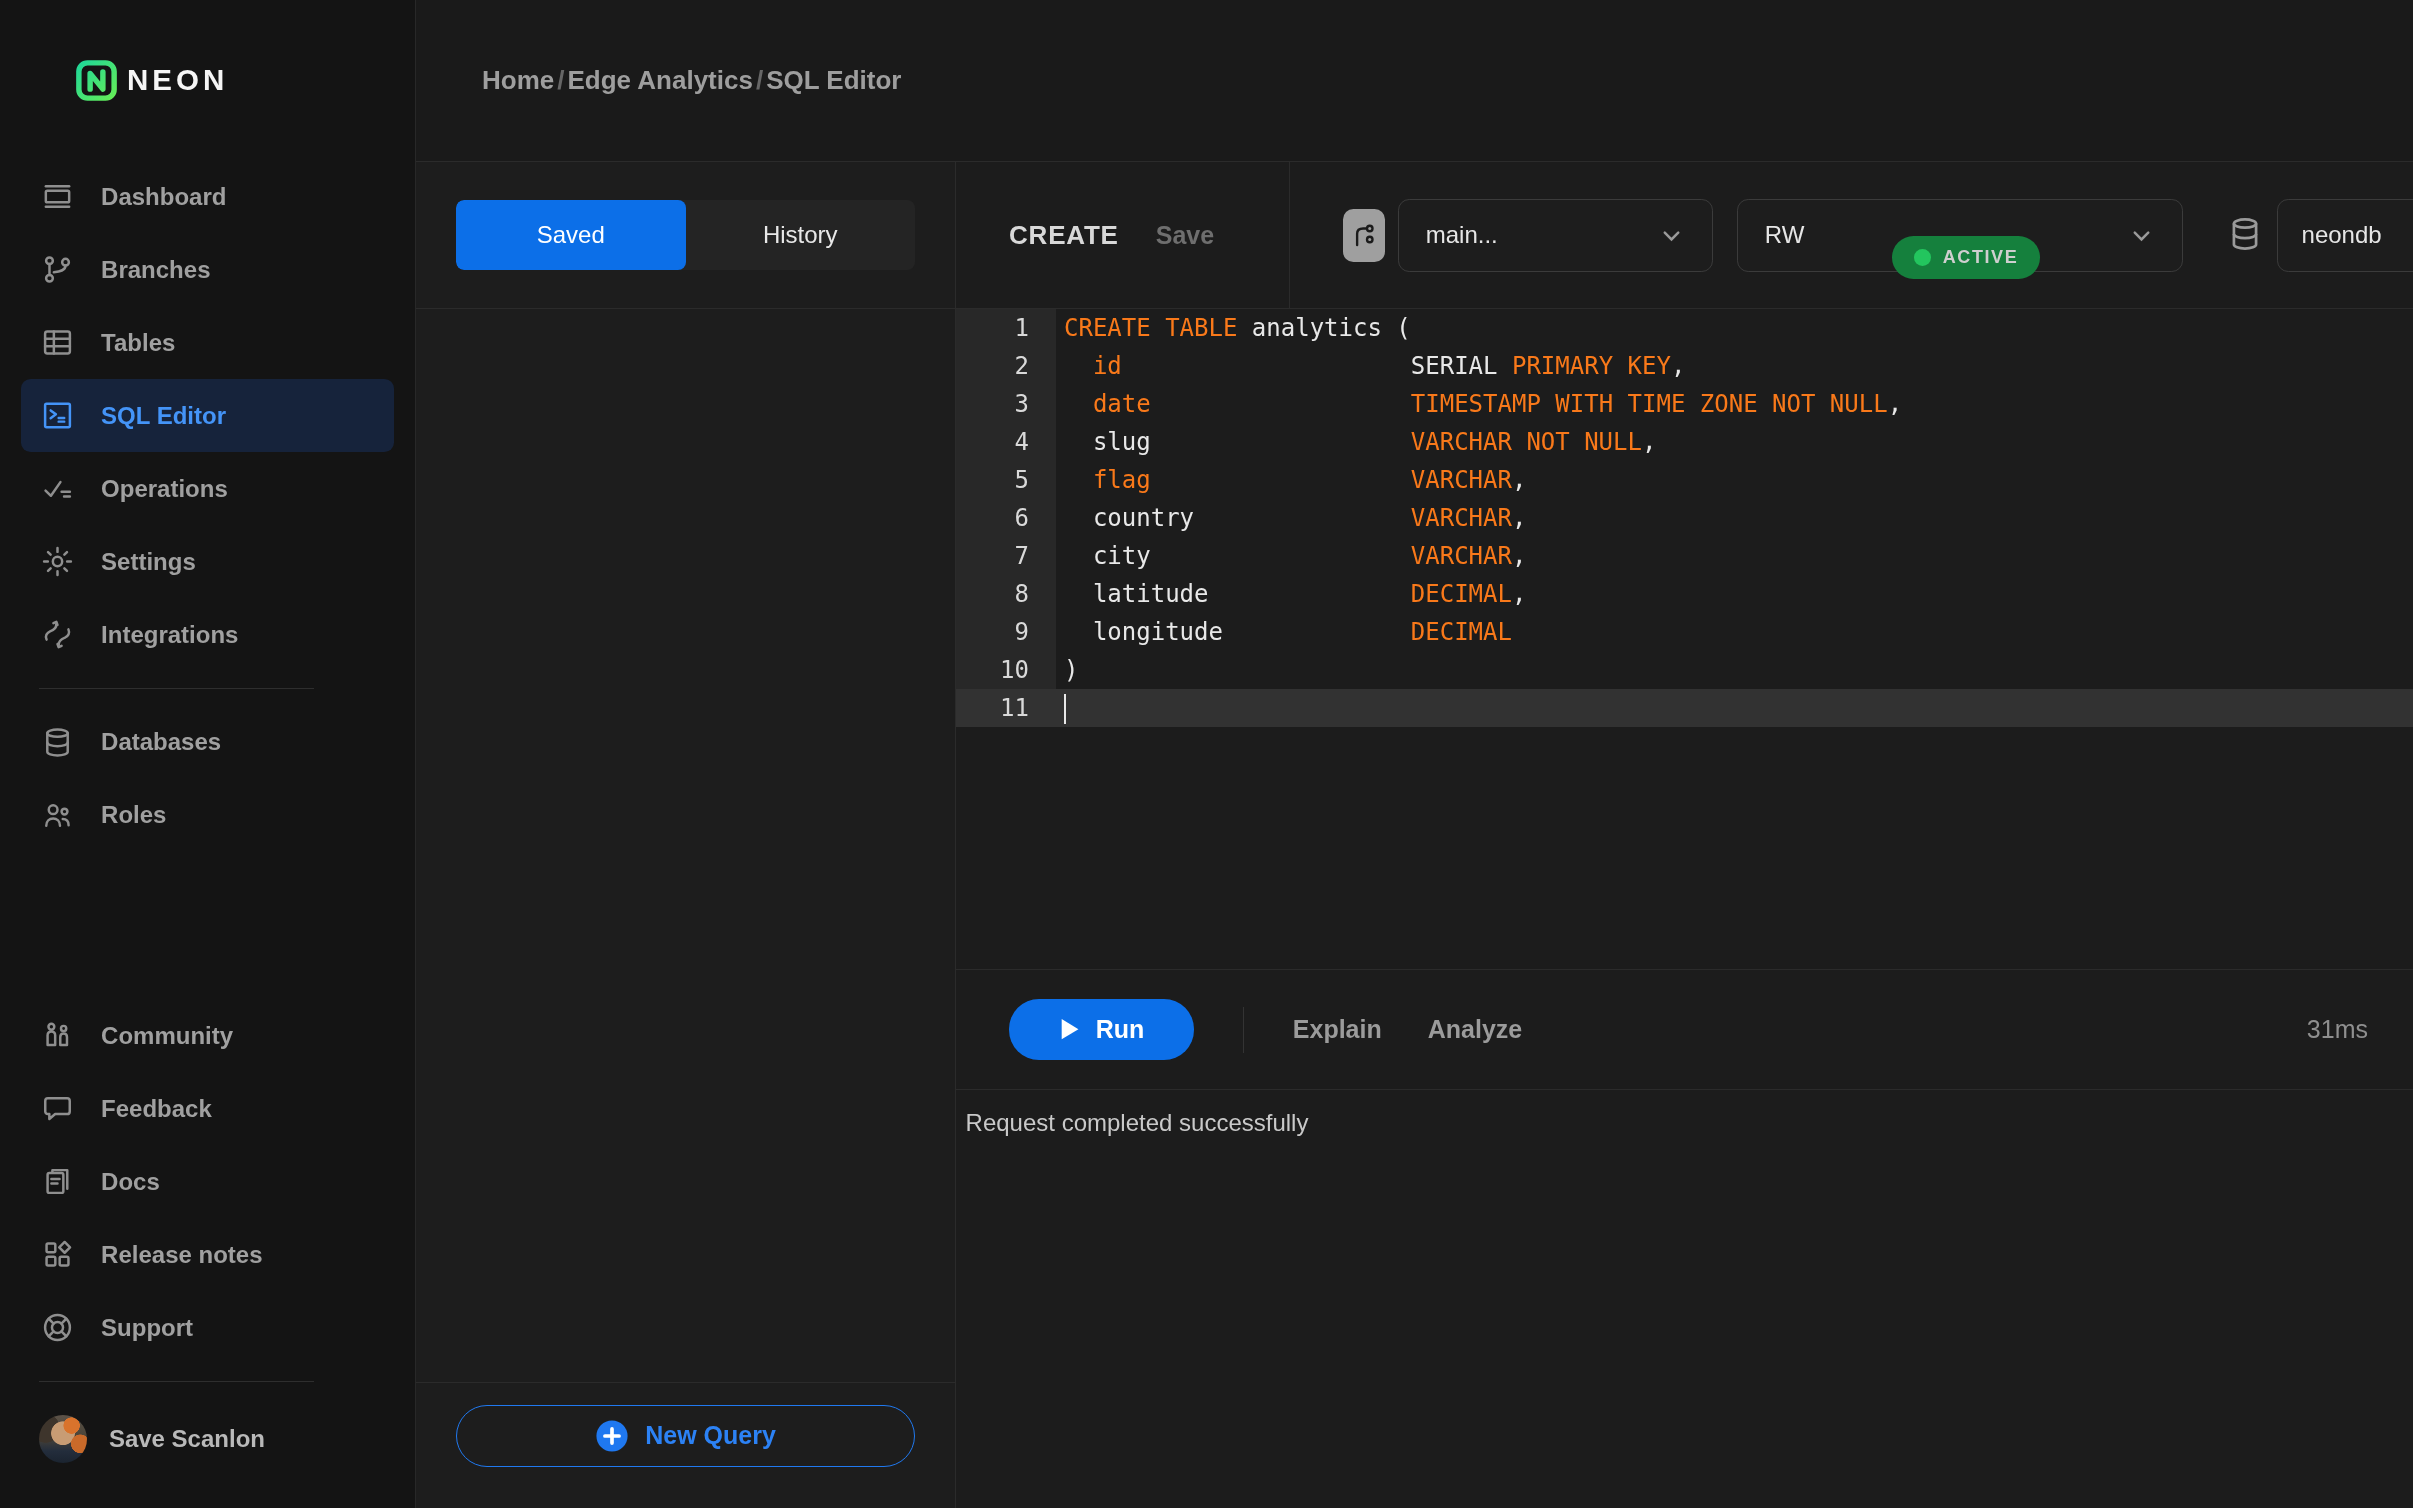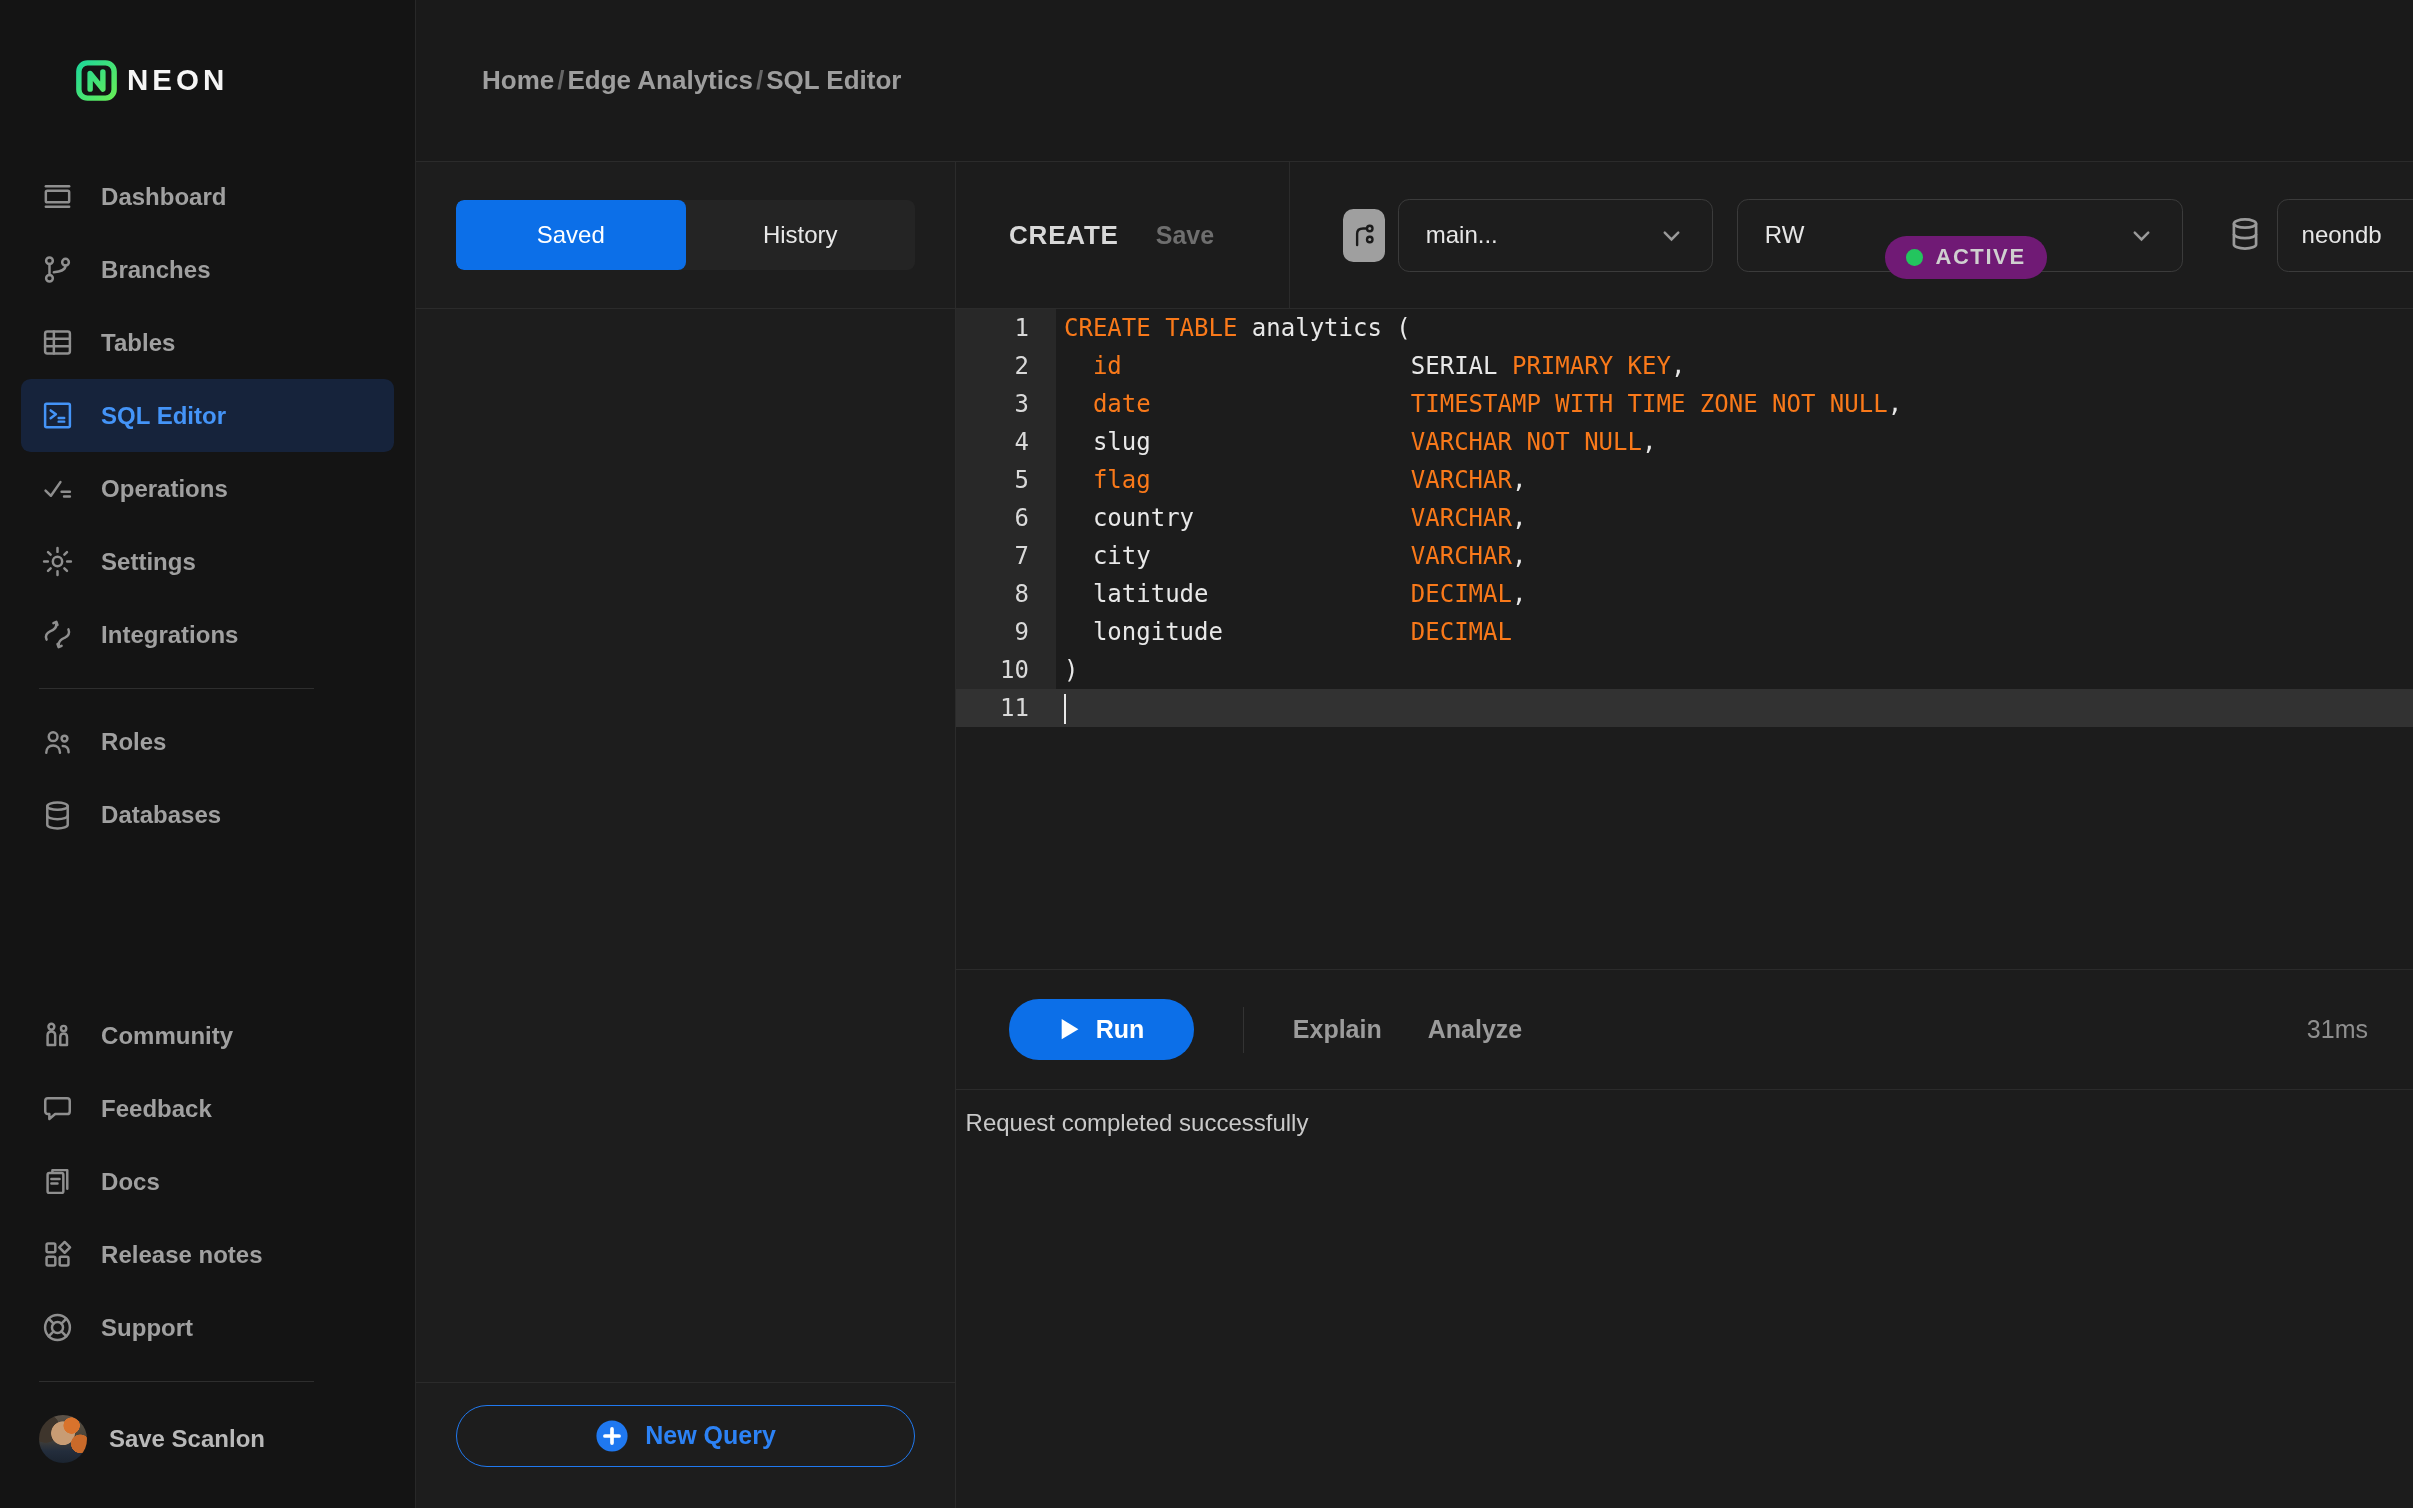--- a/index.html
+++ b/index.html
@@ -62,22 +62,22 @@
                align-items:center; padding-left:53px; overflow:hidden; }
   .query-name { font-size:26px; font-weight:bold; color:#d8d8d8; letter-spacing:0.8px; }
   .save-btn { margin-left:37px; font-size:25px; color:#6e6e6e; font-weight:bold; cursor:pointer; }
   .hdr-vdiv { width:0.8px; align-self:stretch; background:#2b2b2b; margin-left:75px; flex:none; }
   .branch-chip { margin-left:53px; width:42px; height:53px; background:#9f9f9f; border-radius:10.4px;
                  flex:none; display:flex; align-items:center; justify-content:center; cursor:pointer; }
   .select { height:73px; border:0.8px solid #3b3b3b; border-radius:11.2px; display:flex; align-items:center;
             color:#e6e6e6; font-size:24px; flex:none; cursor:pointer; background:#1d1d1d; }
   .branch-select { width:315px; margin-left:12.8px; padding:0 27px; justify-content:space-between; }
   .compute-select { width:446px; margin-left:24px; padding:0 27px; justify-content:space-between; }
-  .active-pill { height:43px; background:#701a75; border-radius:21.5px; display:flex; align-items:center;
-                 gap:12px; padding:0 21.5px; font-size:22px; font-weight:bold; letter-spacing:1.6px; color:#cfcfcf;margin-top:44px; }
+  .active-pill { height:43px; background:#15803d; border-radius:21.5px; display:flex; align-items:center;
+                 gap:12px; padding:0 21.5px; font-size:18px; font-weight:bold; letter-spacing:1.6px; color:#cfcfcf;margin-top:44px; }
   .status-dot { width:17px; height:17px; border-radius:50%; background:#23c55e; }
   .db-ic { margin-left:43px; flex:none; }
   .db-select { width:335px; margin-left:12.8px; padding:0 24px; }
 
   .code-area { height:661px; flex:none; border-bottom:0.8px solid #2b2b2b; overflow:hidden;
                font-family:"DejaVu Sans Mono",monospace; }
   .code-line { display:flex; height:38px; }
   .gutter { width:100px; flex:none; background:#282828; color:#d9d9d9; font-size:24px; line-height:38px;
             text-align:right; padding-right:27px; }
   .code-text { flex:1; padding-left:8px; font-size:24px; line-height:38px; white-space:pre; color:#e8e8e8; }
@@ -185,37 +185,37 @@
               </svg>
             </span>
             <span>Integrations</span>
           </div>
         </div>
       <div class="nav-divider"></div>
       <div id="nav-group-1">
           <div class="nav-item">
             <span class="ic">
               <svg viewBox="0 0 24 24" fill="none" stroke-width="1.7" stroke-linecap="round" stroke-linejoin="round">
+                <ellipse cx="12" cy="5.6" rx="7" ry="2.5"></ellipse>
+                <path d="M5 5.6v12.8c0 1.4 3.1 2.5 7 2.5s7-1.1 7-2.5V5.6"></path>
+                <path d="M5 12c0 1.4 3.1 2.5 7 2.5s7-1.1 7-2.5"></path>
+              </svg>
+            </span>
+            <span>Databases</span>
+          </div>
+          <div class="nav-item">
+            <span class="ic">
+              <svg viewBox="0 0 24 24" fill="none" stroke-width="1.7" stroke-linecap="round" stroke-linejoin="round">
                 <circle cx="9" cy="8" r="3"></circle>
                 <path d="M4.3 19c0-3.1 2.1-5 4.7-5s4.7 1.9 4.7 5"></path>
                 <circle cx="16.8" cy="9.3" r="2"></circle>
                 <path d="M15.6 14.4c2.4 0 4 1.6 4 4.3"></path>
               </svg>
             </span>
             <span>Roles</span>
-          </div>
-          <div class="nav-item">
-            <span class="ic">
-              <svg viewBox="0 0 24 24" fill="none" stroke-width="1.7" stroke-linecap="round" stroke-linejoin="round">
-                <ellipse cx="12" cy="5.6" rx="7" ry="2.5"></ellipse>
-                <path d="M5 5.6v12.8c0 1.4 3.1 2.5 7 2.5s7-1.1 7-2.5V5.6"></path>
-                <path d="M5 12c0 1.4 3.1 2.5 7 2.5s7-1.1 7-2.5"></path>
-              </svg>
-            </span>
-            <span>Databases</span>
           </div>
         </div>
       <div class="nav-spacer"></div>
       <div id="nav-group-2">
           <div class="nav-item">
             <span class="ic">
               <svg viewBox="0 0 24 24" fill="none" stroke-width="1.7" stroke-linecap="round" stroke-linejoin="round">
                 <circle cx="7.8" cy="6" r="2"></circle>
                 <path d="M5.2 18.5v-6.7c0-1.5 1.1-2.6 2.6-2.6s2.6 1.1 2.6 2.6v6.7M5.2 18.5h5.2"></path>
                 <circle cx="16.2" cy="7.2" r="1.8"></circle>

